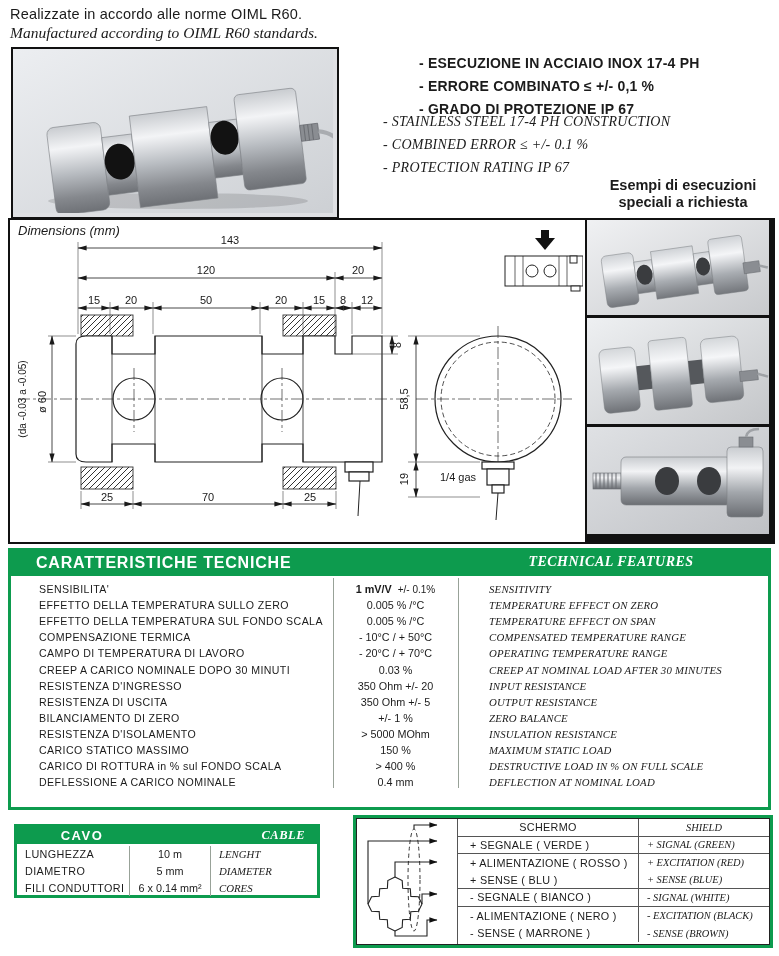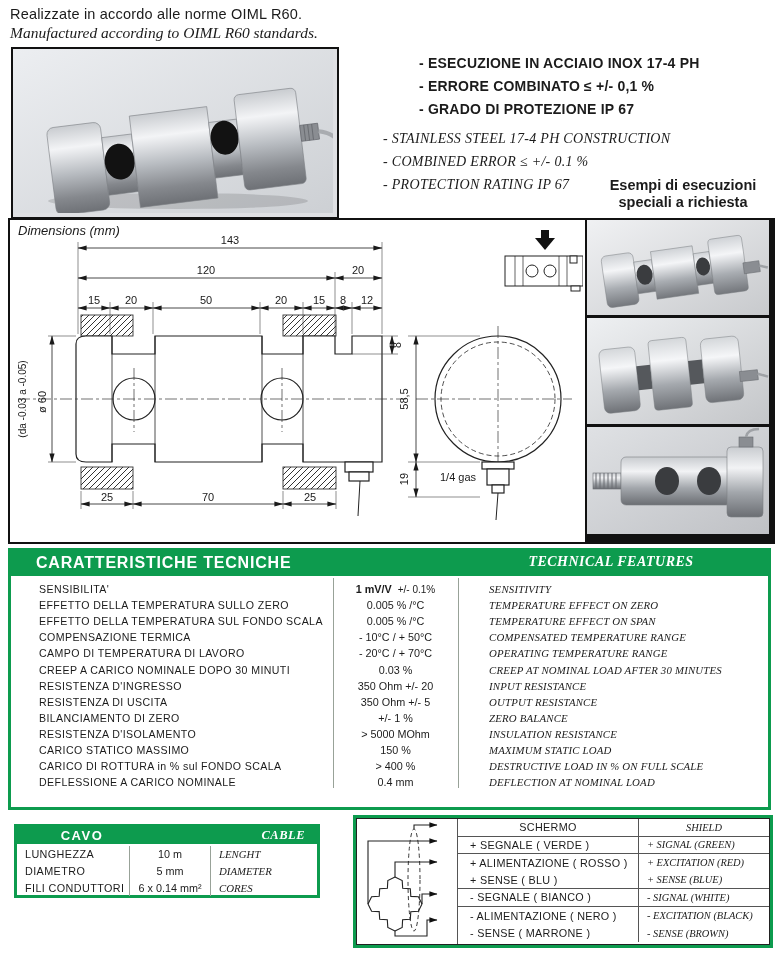--- a/index.html
+++ b/index.html
@@ -7,21 +7,21 @@
         font-family:"Liberation Sans",sans-serif;color:#1b1b1b;}
   .abs{position:absolute;}
   
   .note-it{left:10px;top:6px;font-size:14.5px;letter-spacing:.2px;}
   .note-en{left:10px;top:24px;font-family:"Liberation Serif",serif;font-style:italic;font-size:15.5px;}
   
   .main-photo{left:11px;top:47px;width:324px;height:168px;border:2px solid #111;background:#dfe0e3;}
   .main-photo svg{display:block;}
   
   .bullets-it{left:383px;top:52px;font-weight:bold;font-size:14px;line-height:23px;letter-spacing:.2px;margin-left:36px;}
-  .bullets-en{left:383px;top:127px;font-family:"Liberation Serif",serif;font-style:italic;font-size:14px;line-height:23px;letter-spacing:.3px;}
+  .bullets-en{left:383px;top:110px;font-family:"Liberation Serif",serif;font-style:italic;font-size:14px;line-height:23px;letter-spacing:.3px;}
   .special-note{left:590px;top:177px;width:186px;text-align:center;font-weight:bold;font-size:14.5px;line-height:16.5px;}
   
   .drawing-box{left:8px;top:218px;width:577px;height:322px;border:2px solid #111;background:#fff;}
   
   .side-photos{left:585px;top:218px;width:186px;height:322px;border:2px solid #111;background:#111;}
   .sp{display:block;}
   .sp + .sp{margin-top:3px;}
   
   .tech-box{left:8px;top:548px;width:763px;height:262px;border:3px solid var(--green);background:#fff;box-sizing:border-box;}
   .tech-head{position:relative;height:25px;background:var(--green);color:#ffffff;}

